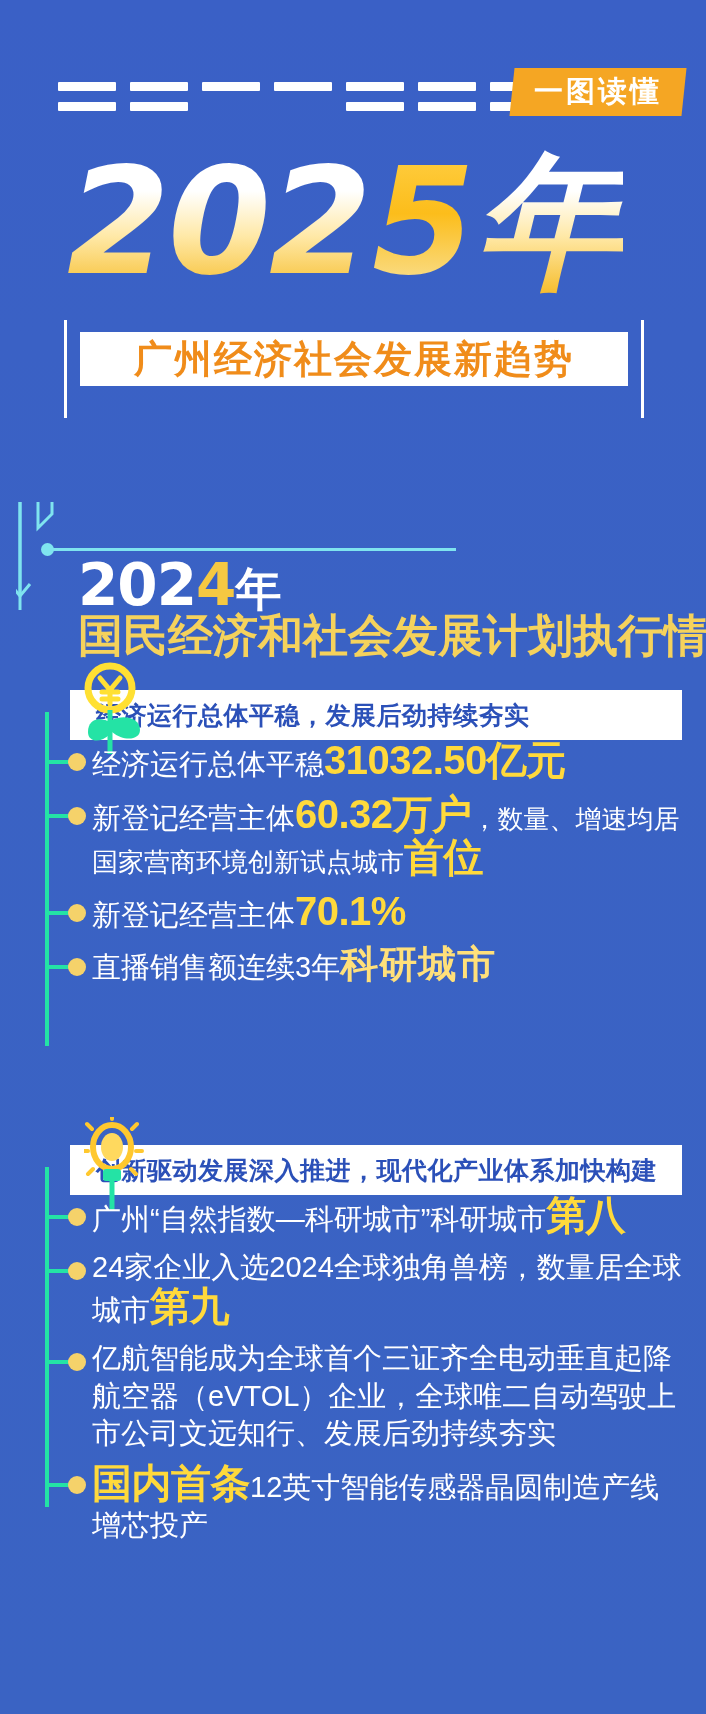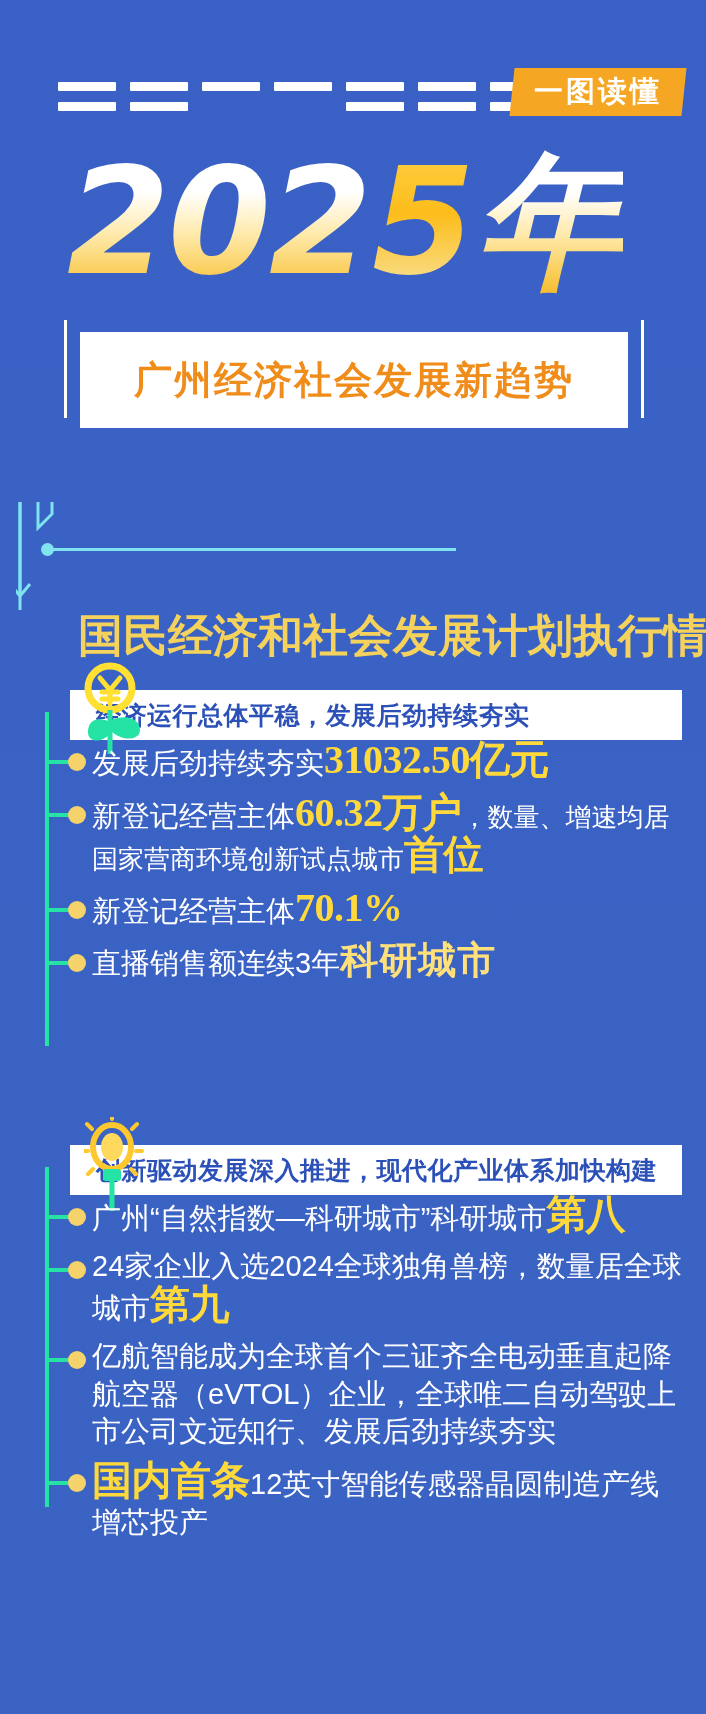--- a/index.html
+++ b/index.html
@@ -99,21 +99,21 @@
     top: 332px; left: 52px; width: 604px; height: 74px;
   }
   .sub-rail {
     position: absolute;
     top: -12px; bottom: -12px; width: 3px; background: #ffffff;
   }
   .sub-rail.l { left: 12px; }
   .sub-rail.r { right: 12px; }
   .subtitle-box {
     position: absolute;
-    left: 28px; right: 28px; top: 0; height: 96px;
+    left: 28px; right: 28px; top: 0; height: 54px;
     background: #ffffff;
     display: flex; align-items: center; justify-content: center;
   }
   .subtitle-box span {
     color: #f08c1a;
     font-size: 38px;
     font-weight: bold;
     letter-spacing: 2px;
   }
 
@@ -184,21 +184,21 @@
     position: absolute; left: -2px; top: 13px;
     width: 18px; height: 18px; border-radius: 50%;
     background: #f5d26a;
   }
   .btext {
     font-size: 29px; color: #ffffff; line-height: 1.3;
     letter-spacing: 0px;
   }
   .btext .hl {
     color: #ffd93b; font-weight: bold; font-size: 40px;
-    line-height: 1; letter-spacing: -0.5px; font-family: Liberation Serif, serif;
+    line-height: 1; letter-spacing: -0.5px;
   }
   .btext .hl2 {
     color: #ffe07a; font-weight: bold; font-size: 38px;
     line-height: 1; letter-spacing: 1px;
   }
   .btext .sm { font-size: 26px; }
 </style>
 </head>
 <body>
 
@@ -246,40 +246,43 @@
 
   <svg class="y24-arrow" viewBox="0 0 52 118">
     <path d="M4 2 L4 110 M4 110 L4 110" stroke="#7fe4ef" stroke-width="3" fill="none"></path>
     <path d="M4 2 L4 96" stroke="#7fe4ef" stroke-width="3" fill="none"></path>
     <path d="M4 96 L-6 84 M4 96 L14 84" stroke="#7fe4ef" stroke-width="3" fill="none"></path>
     <path d="M22 2 L22 28 L36 14 L36 2" stroke="#7fe4ef" stroke-width="3" fill="none"></path>
   </svg>
   <div class="y24-dot"></div>
   <div class="y24-line"></div>
 
+  <div class="y24-title">
+    <span>202</span><span class="hl">4</span><span class="yr">年</span>
+  </div>
   <div class="y24-sub">国民经济和社会发展计划执行情况</div>
 
   <div class="section" id="sec0" style="top:690px">
     <div class="sec-head">
       <svg class="sec-icon" viewBox="0 0 62 96">
         <circle cx="26" cy="26" r="22" fill="none" stroke="#ffe033" stroke-width="7"></circle>
         <path d="M16 16 L26 28 L36 16 M26 28 L26 42 M18 30 H34 M18 37 H34" stroke="#ffe033" stroke-width="5" fill="none" stroke-linecap="round"></path>
         <path d="M26 48 L26 92" stroke="#24e3a5" stroke-width="5"></path>
         <path d="M26 60 C14 54 4 58 4 70 C4 80 16 82 26 72 Z" fill="#24e3a5"></path>
         <path d="M28 58 C40 52 56 56 56 68 C56 78 40 80 28 70 Z" fill="#24e3a5"></path>
       </svg>
       <div class="sec-head-text">经济运行总体平稳，发展后劲持续夯实</div>
     </div>
     <div class="sec-body">
       <div class="rail" id="rail0" style="top: -28px; height: 333.812px;"></div>
       <div id="bullets0">
           <div class="bullet-row">
             <span class="bullet-tick"></span>
             <span class="bullet-dot"></span>
-            <div class="btext"><span>发展后劲持续夯实</span><span class="hl">31032.50亿元</span></div>
+            <div class="btext"><span>经济运行总体平稳</span><span class="hl">31032.50亿元</span></div>
           </div>
           <div class="bullet-row">
             <span class="bullet-tick"></span>
             <span class="bullet-dot"></span>
             <div class="btext"><span>新登记经营主体</span><span class="hl">60.32万户</span><span class="sm">，数量、增速均居国家营商环境创新试点城市</span><span class="hl">首位</span></div>
           </div>
           <div class="bullet-row">
             <span class="bullet-tick"></span>
             <span class="bullet-dot"></span>
             <div class="btext"><span>新登记经营主体</span><span class="hl">70.1%</span></div>

